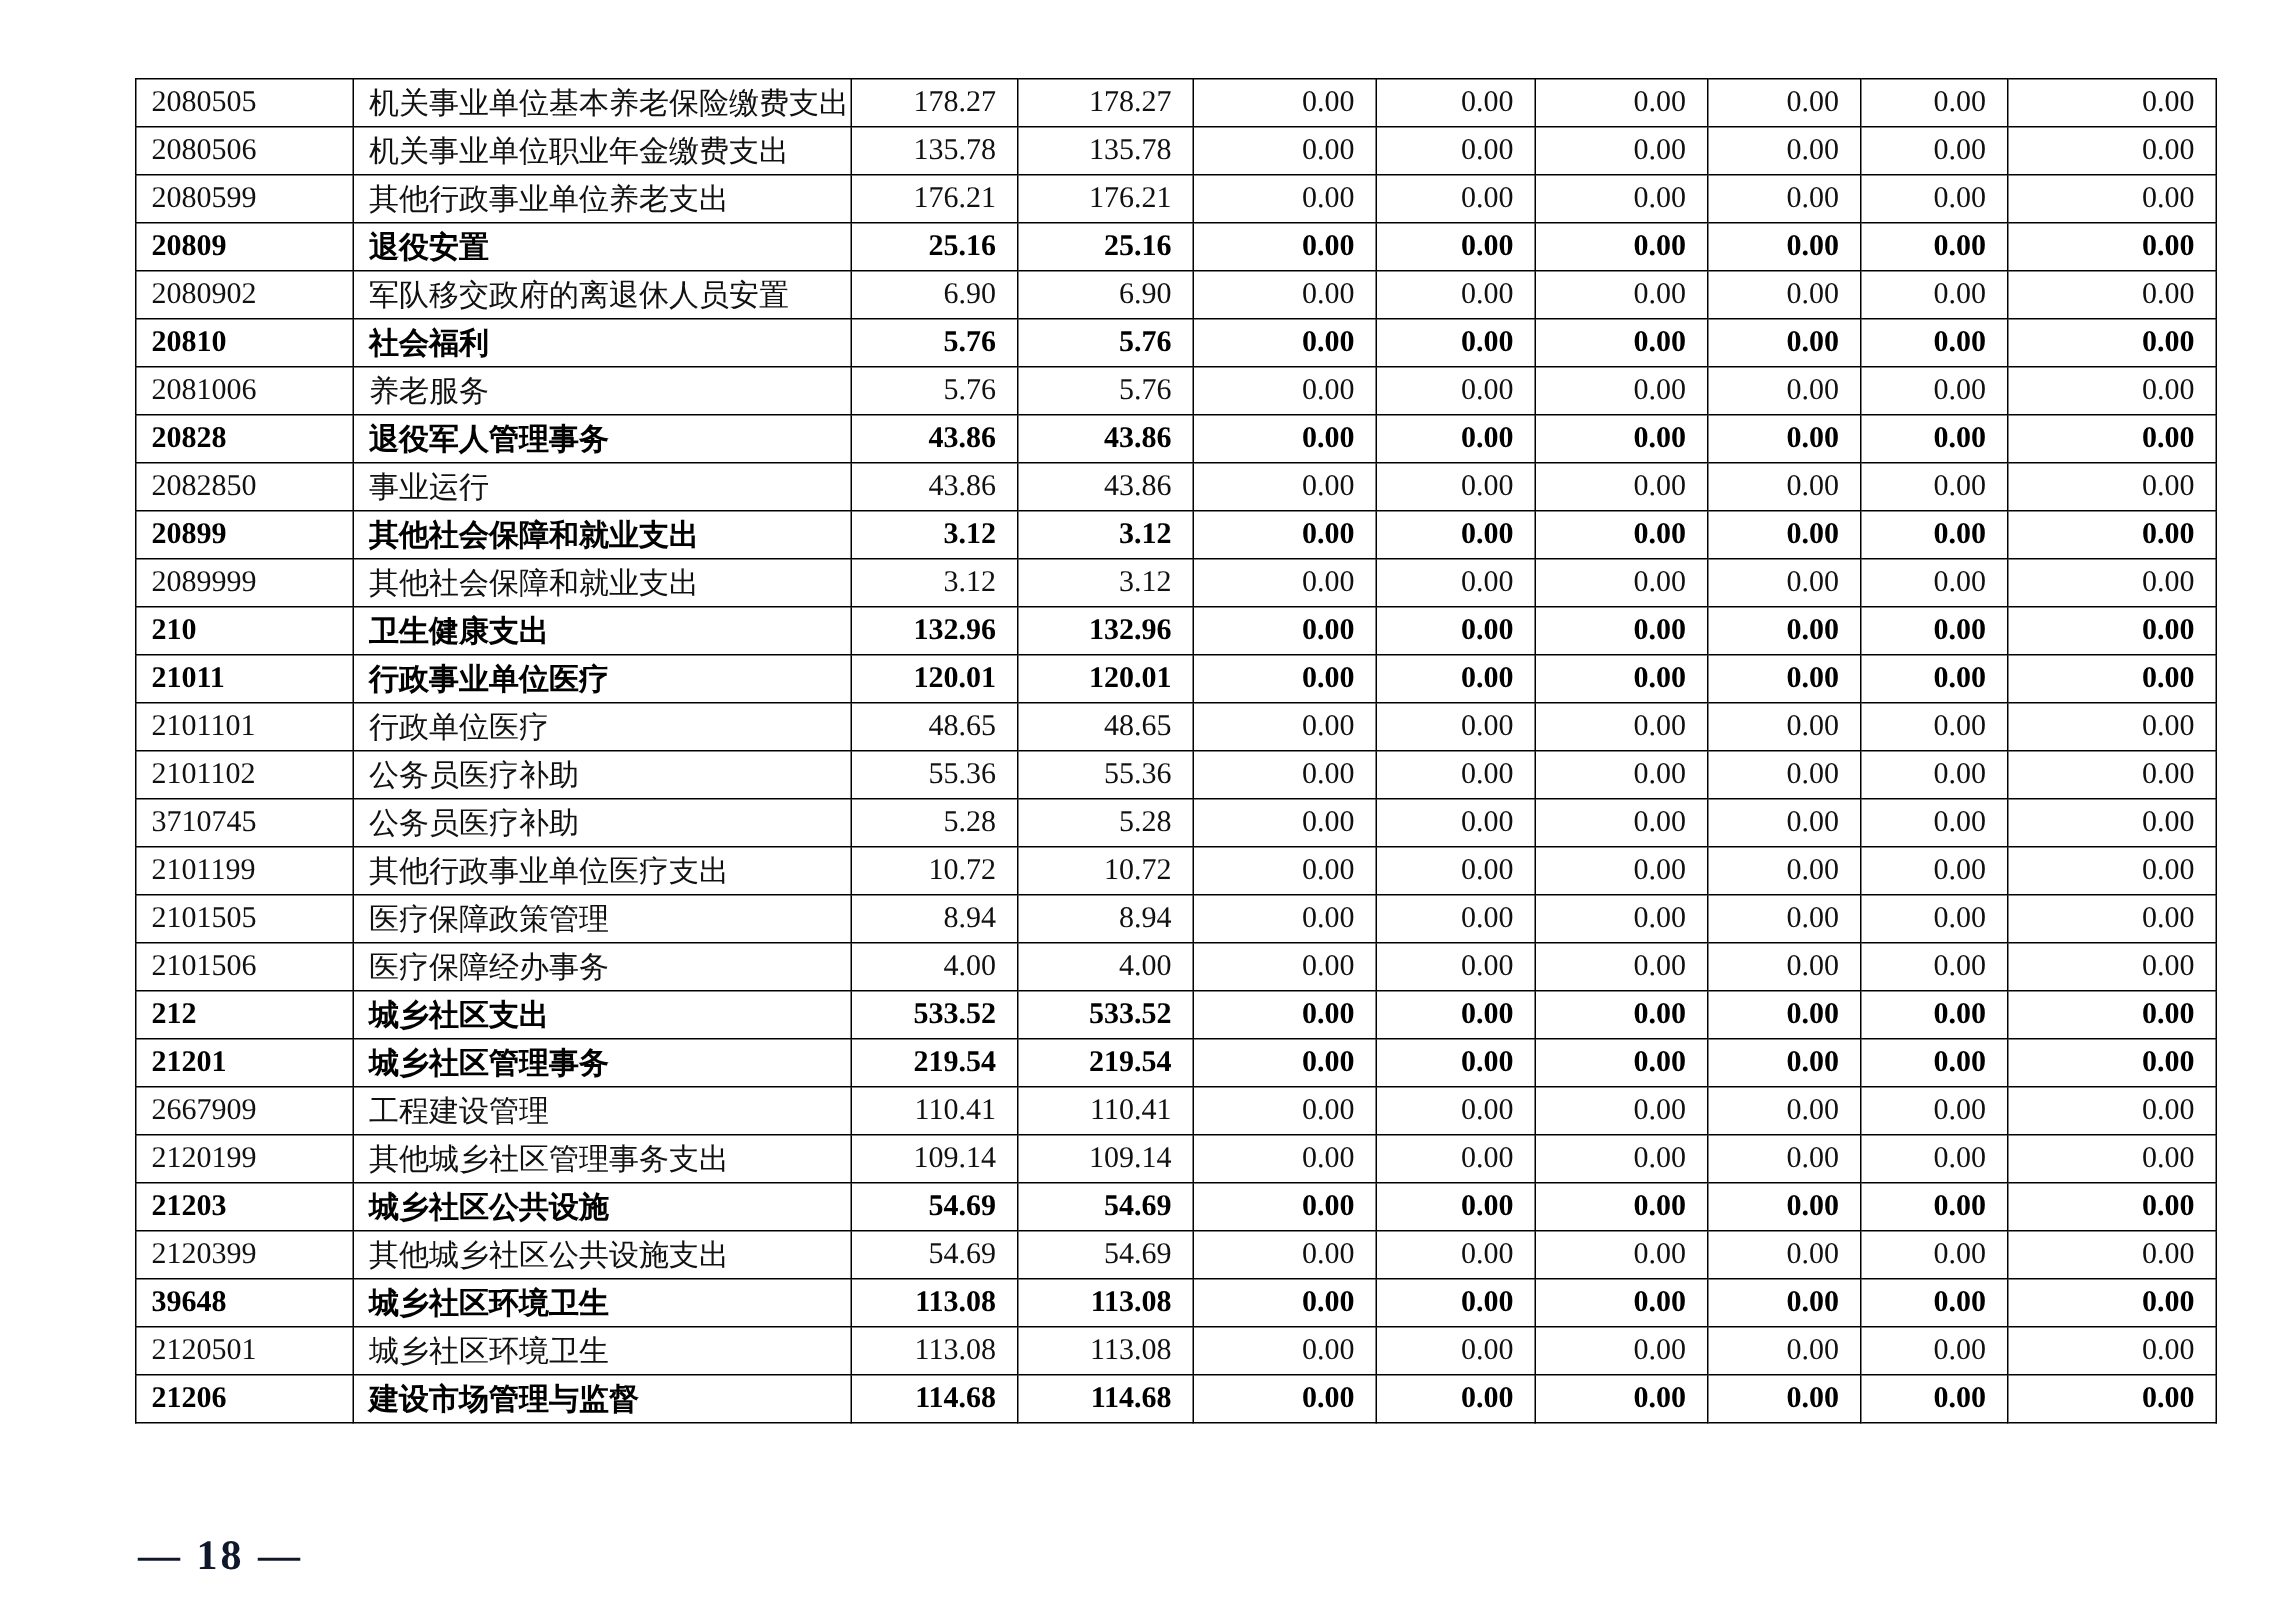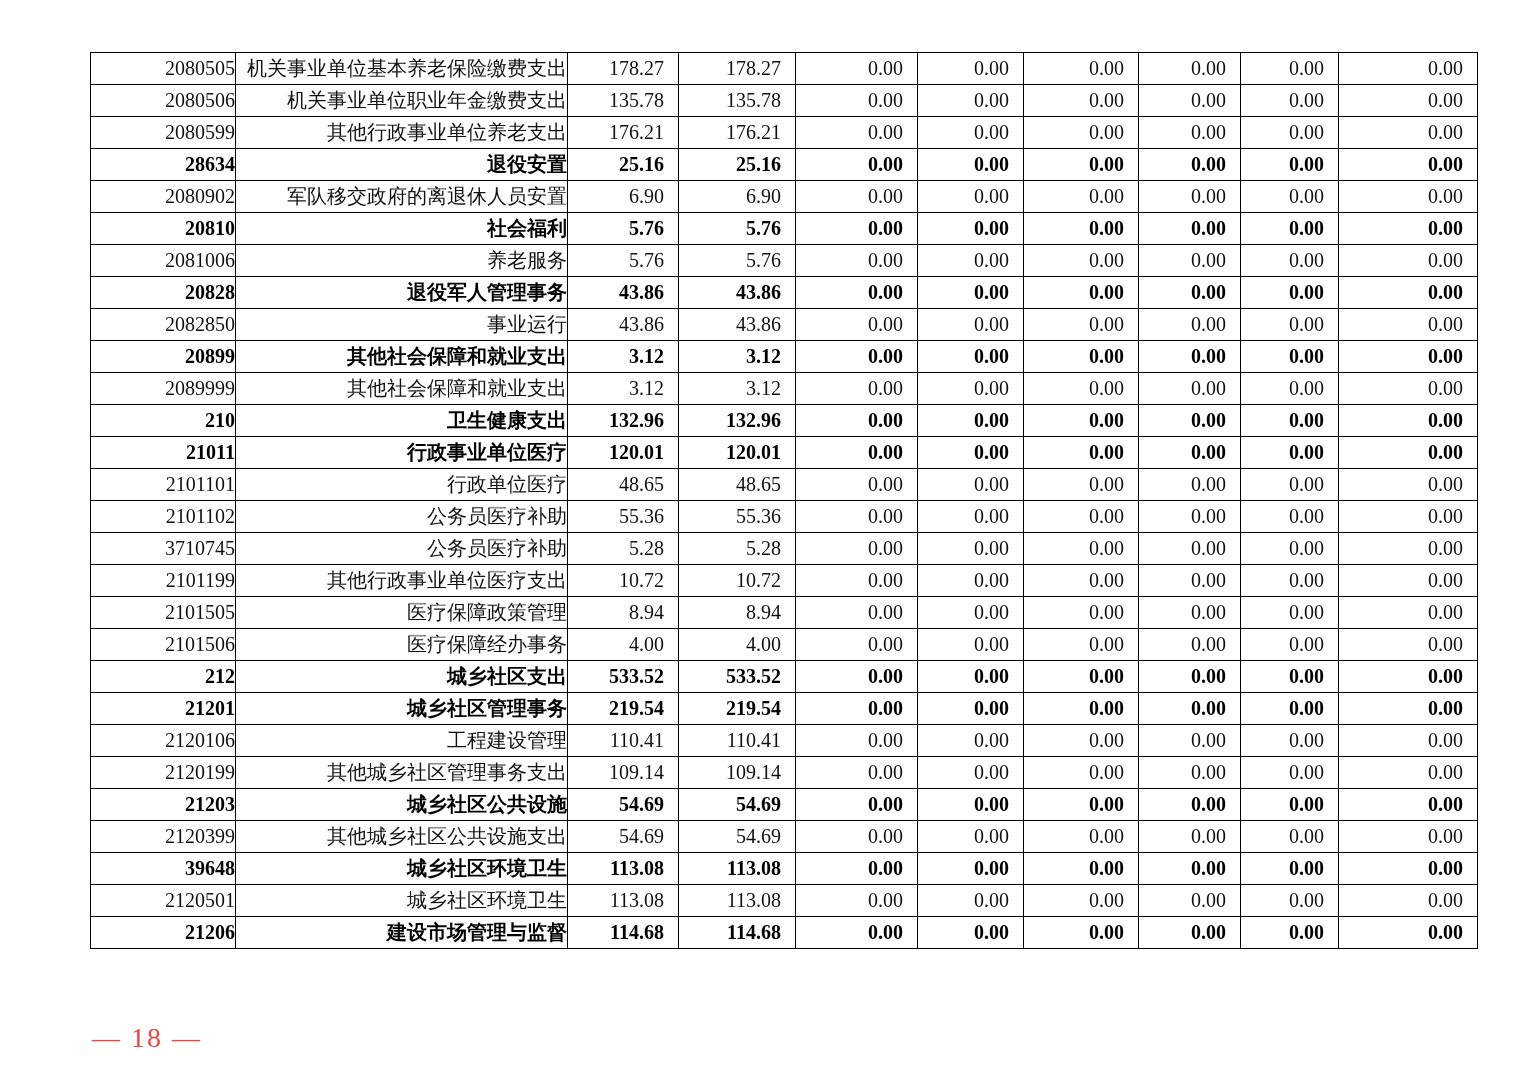--- a/index.html
+++ b/index.html
@@ -29,39 +29,40 @@
     border: 1px solid #000000;
     height: 31px;
     padding: 0;
     font-size: 20px;
     color: #111111;
     white-space: nowrap;
     overflow: hidden;
     vertical-align: middle;
   }
   table.budget td.txt {
-    text-align: right;
+    text-align: left;
     padding-left: 10px;
   }
   table.budget td.num {
     text-align: right;
     padding-right: 14px;
   }
   table.budget tr.bold td {
     font-weight: bold;
     color: #000000;
   }
   .footer-page {
     position: absolute;
     left: 92px;
     top: 1022px;
     font-size: 28px;
-    color: #ef4444;
+    color: #0f172a;
     letter-spacing: 2px;
     white-space: nowrap;
+    font-weight: bold;
   }
 </style>
 </head>
 <body>
 
 <div class="page">
 
   <table class="budget">
     <colgroup>
       <col style="width:145px">
@@ -106,21 +107,21 @@
           <td class="num">176.21</td>
           <td class="num">176.21</td>
           <td class="num">0.00</td>
           <td class="num">0.00</td>
           <td class="num">0.00</td>
           <td class="num">0.00</td>
           <td class="num">0.00</td>
           <td class="num">0.00</td>
         </tr>
         <tr class="bold">
-          <td class="txt">28634</td>
+          <td class="txt">20809</td>
           <td class="txt">退役安置</td>
           <td class="num">25.16</td>
           <td class="num">25.16</td>
           <td class="num">0.00</td>
           <td class="num">0.00</td>
           <td class="num">0.00</td>
           <td class="num">0.00</td>
           <td class="num">0.00</td>
           <td class="num">0.00</td>
         </tr>
@@ -322,21 +323,21 @@
           <td class="num">219.54</td>
           <td class="num">219.54</td>
           <td class="num">0.00</td>
           <td class="num">0.00</td>
           <td class="num">0.00</td>
           <td class="num">0.00</td>
           <td class="num">0.00</td>
           <td class="num">0.00</td>
         </tr>
         <tr>
-          <td class="txt">2120106</td>
+          <td class="txt">2667909</td>
           <td class="txt">工程建设管理</td>
           <td class="num">110.41</td>
           <td class="num">110.41</td>
           <td class="num">0.00</td>
           <td class="num">0.00</td>
           <td class="num">0.00</td>
           <td class="num">0.00</td>
           <td class="num">0.00</td>
           <td class="num">0.00</td>
         </tr>

